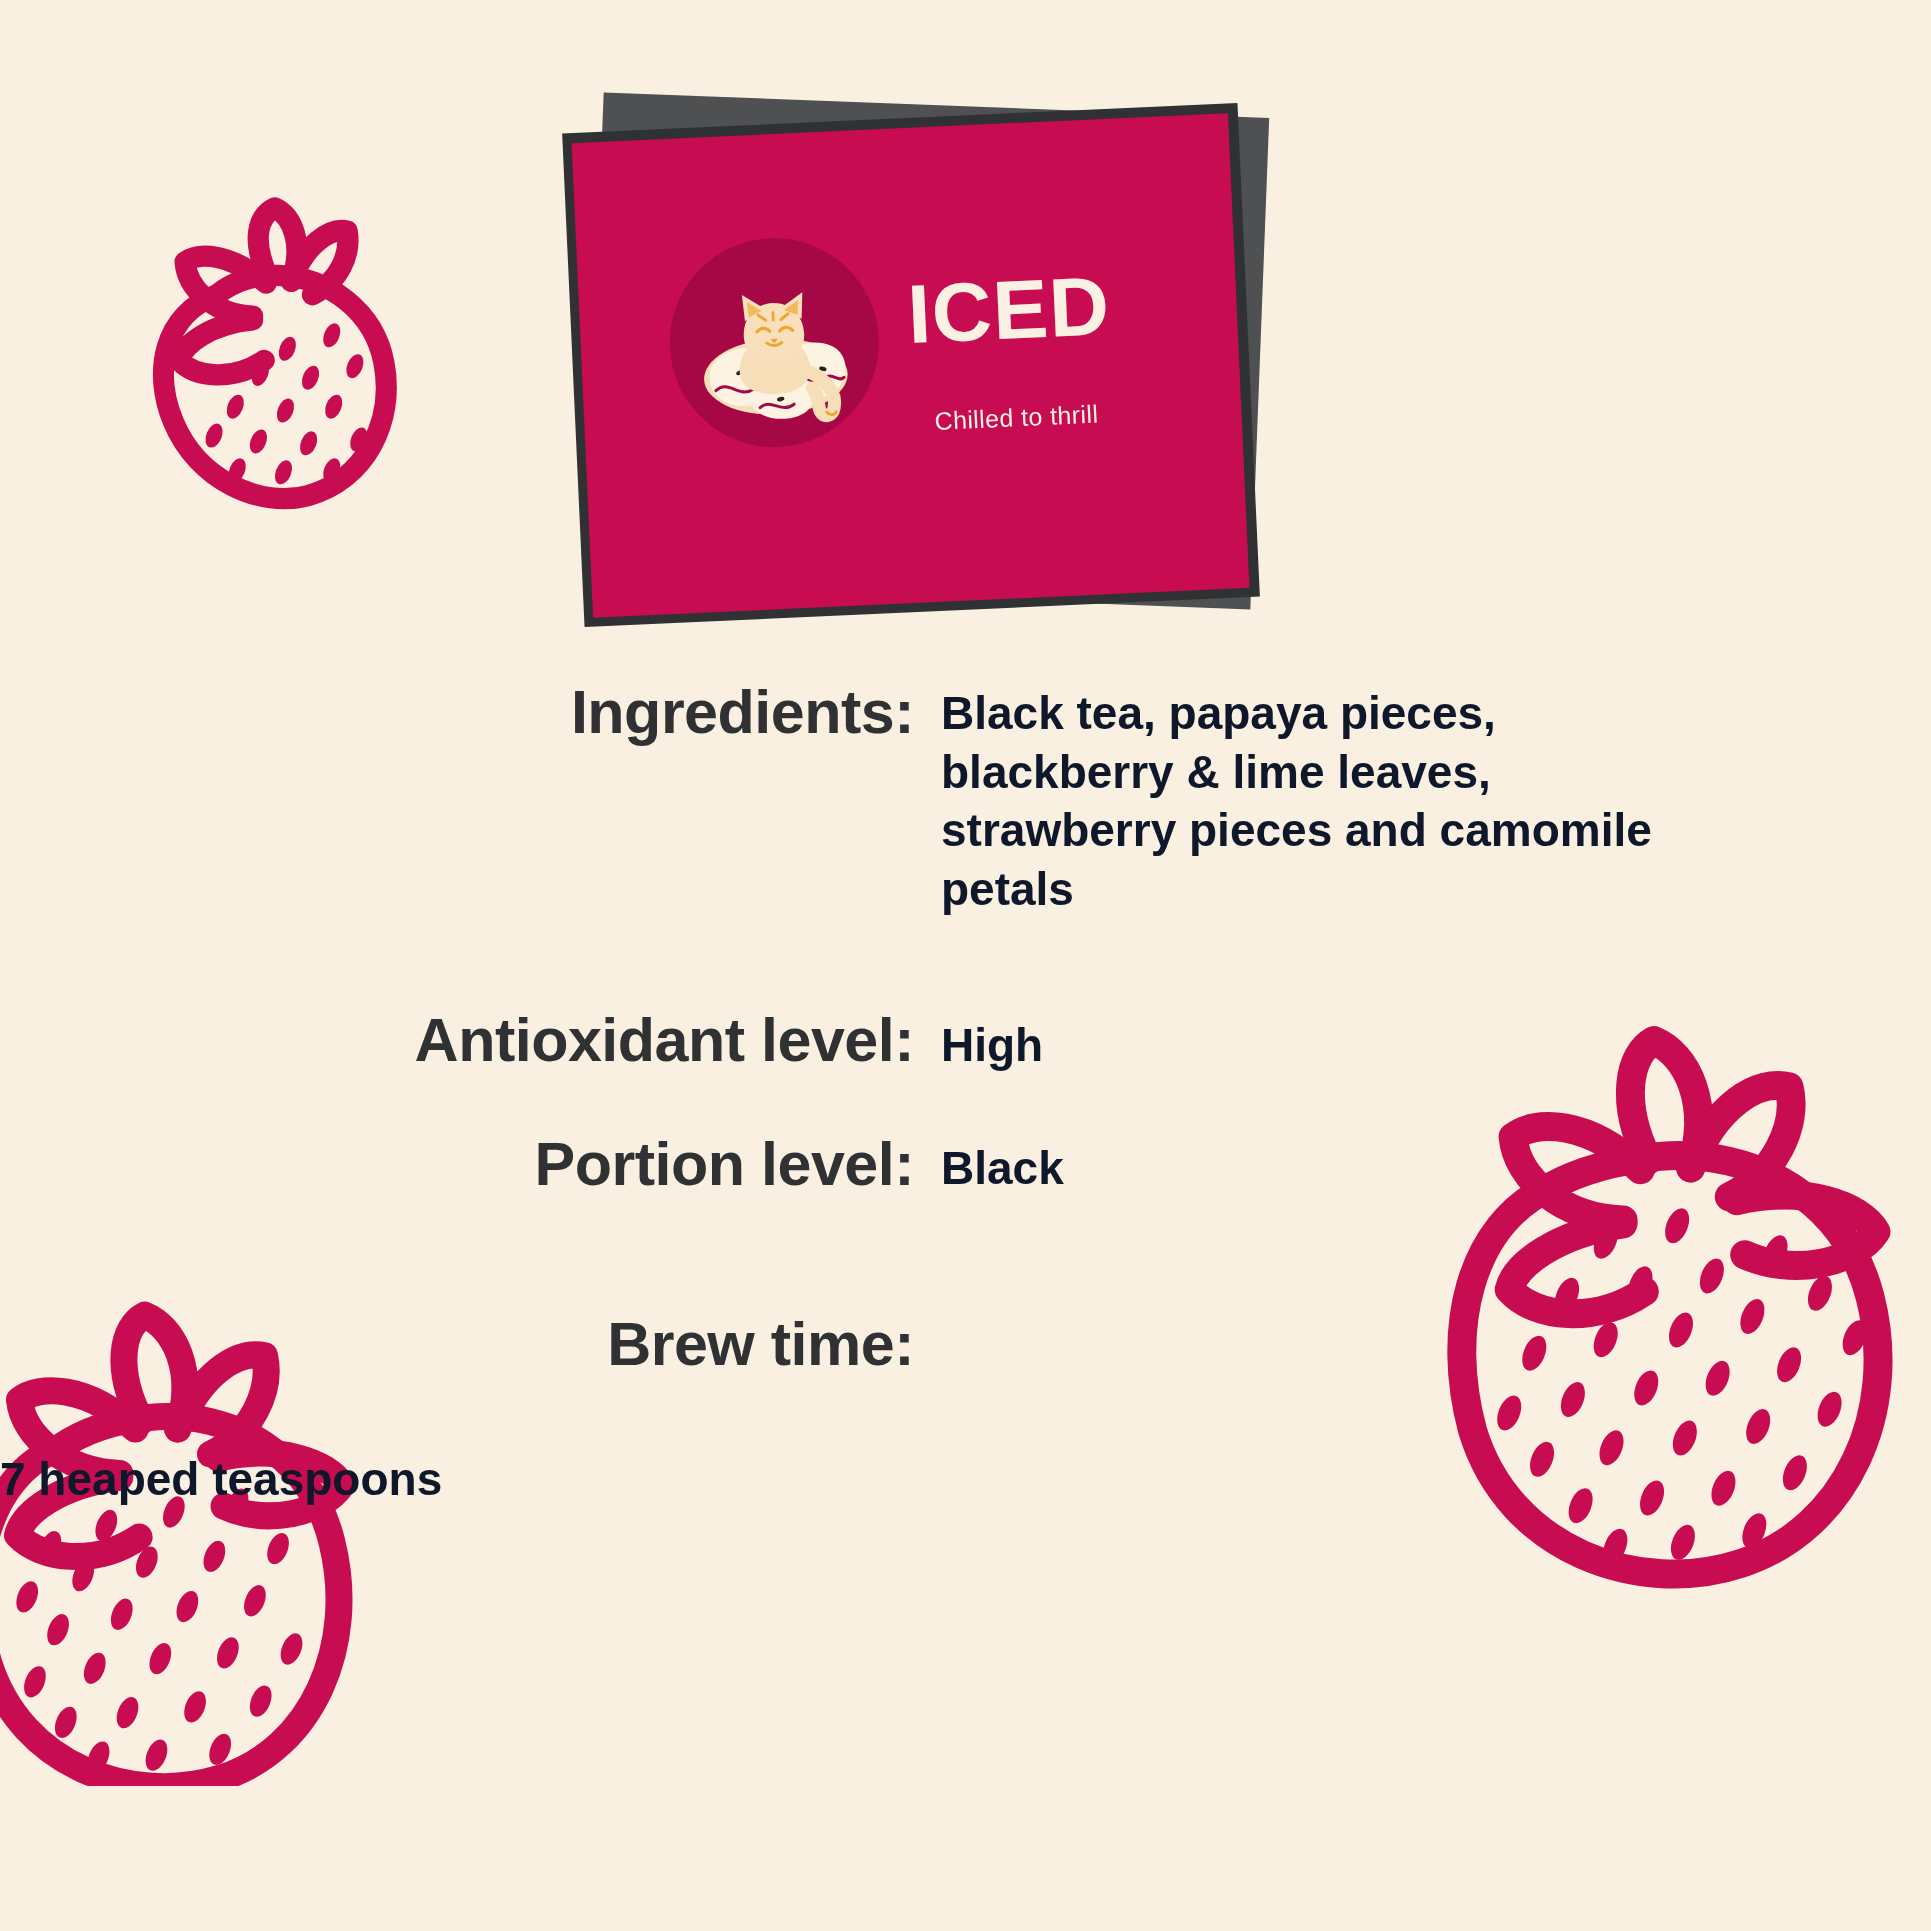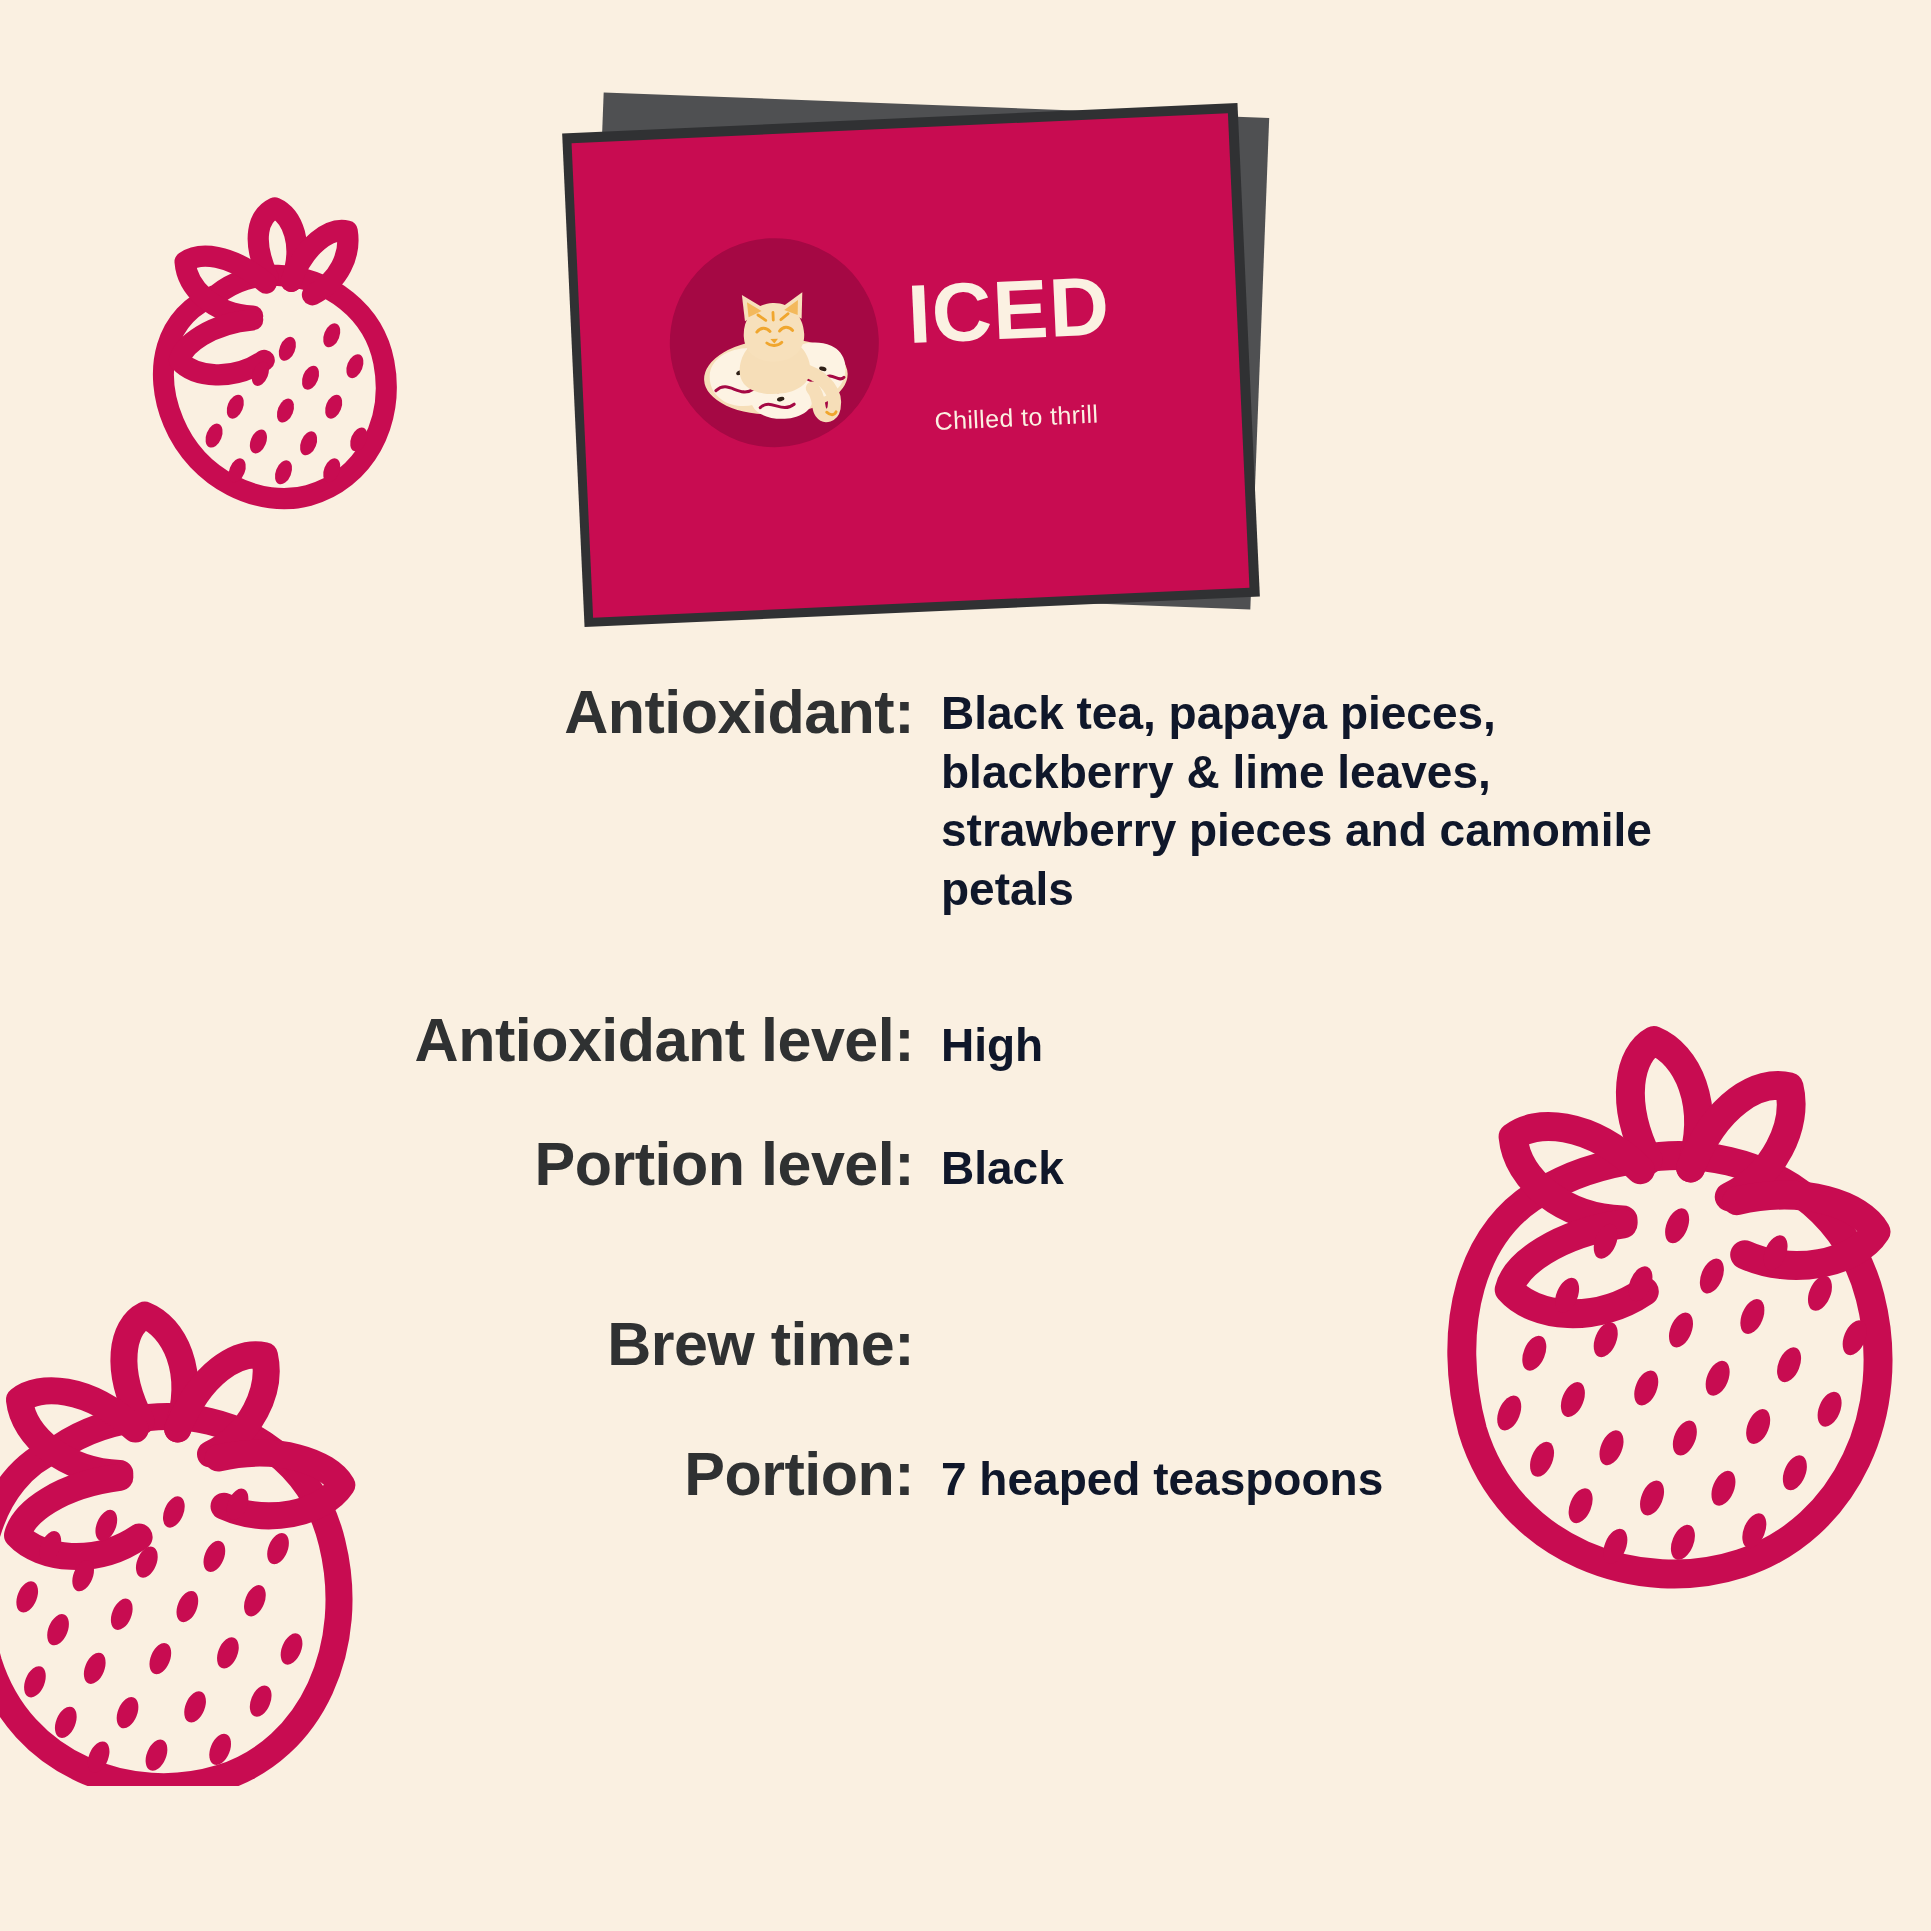--- a/index.html
+++ b/index.html
@@ -308,38 +308,37 @@
         <div class="brand-title">ICED</div>
 
         <div class="brand-tagline">Chilled to thrill</div>
       </div>
     </div>
   </div>
 
   <div id="spec-list">
 
     <div class="spec-row row-ingredients">
-      <div class="spec-label">Antioxidant:</div>
+      <div class="spec-label">Ingredients:</div>
       <div class="spec-value">Black tea, papaya pieces, blackberry &amp; lime leaves, strawberry pieces and camomile petals</div>
     </div>
 
     <div class="spec-row row-antiox">
       <div class="spec-label">Antioxidant level:</div>
       <div class="spec-value">High</div>
     </div>
 
     <div class="spec-row row-caffeine">
       <div class="spec-label">Portion level:</div>
       <div class="spec-value">Black</div>
     </div>
 
     <div class="spec-row row-brew">
       <div class="spec-label">Brew time:</div>
     </div>
 
     <div class="spec-row row-portion">
-      <div class="spec-label">Portion:</div>
       <div class="spec-value">7 heaped teaspoons</div>
     </div>
 
   </div>
 </div>
 
 
 </body></html>

